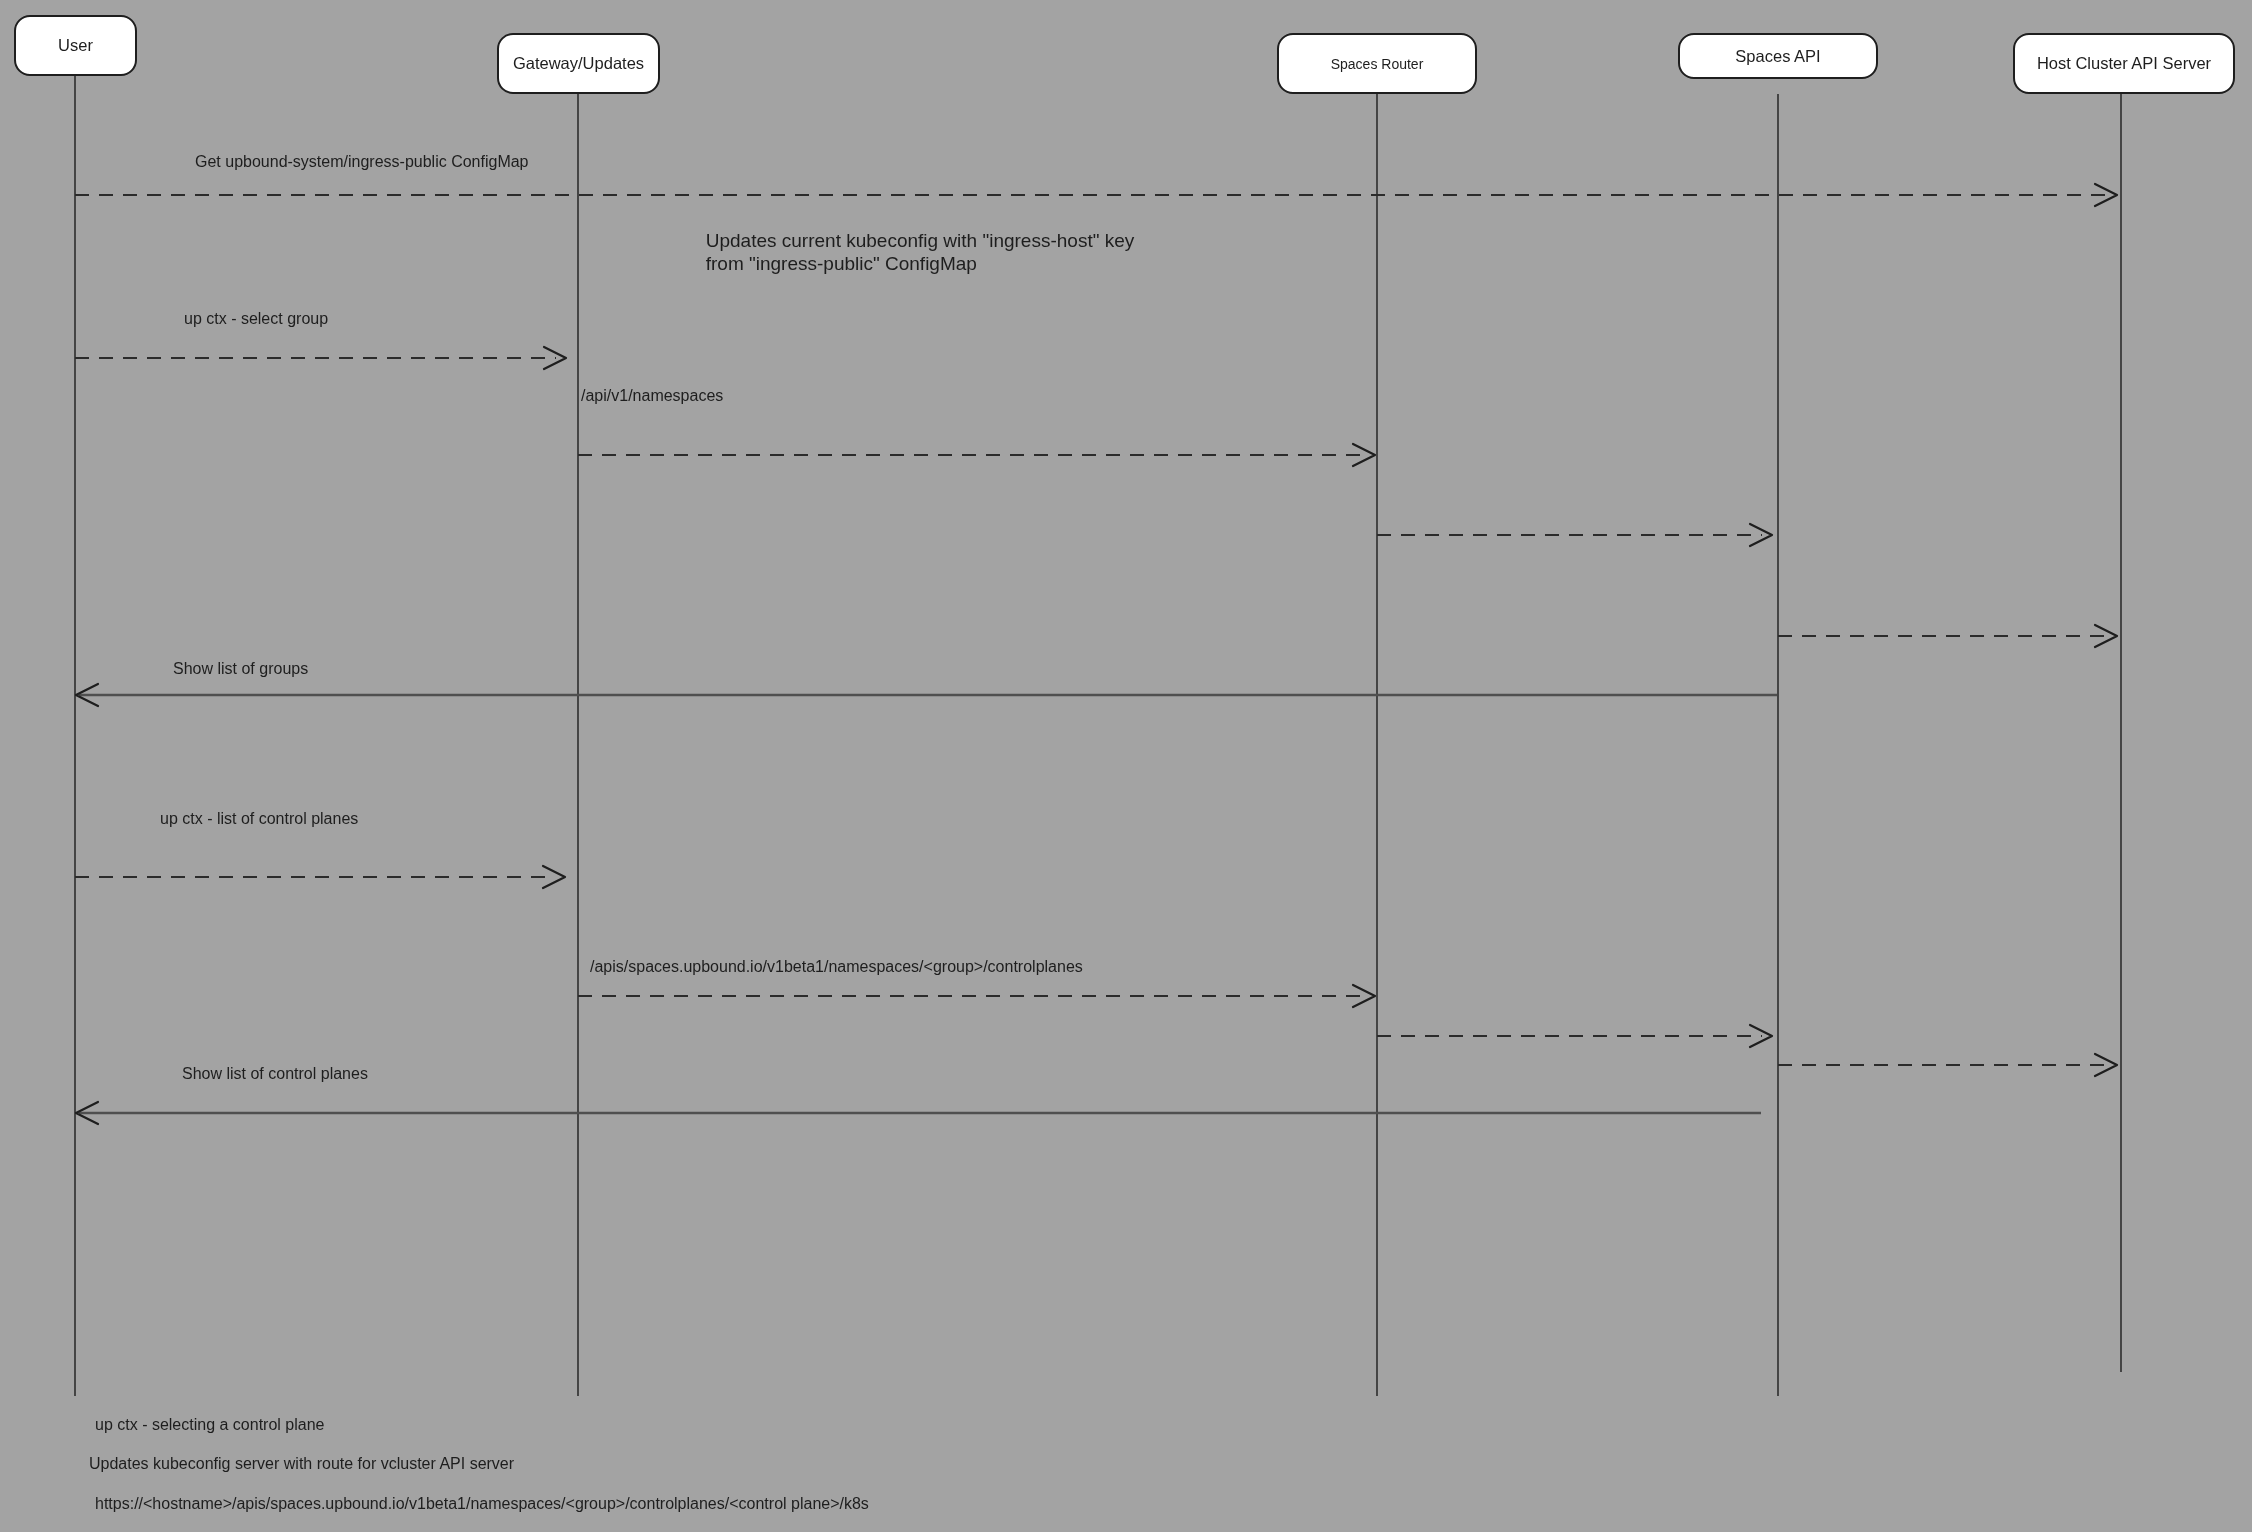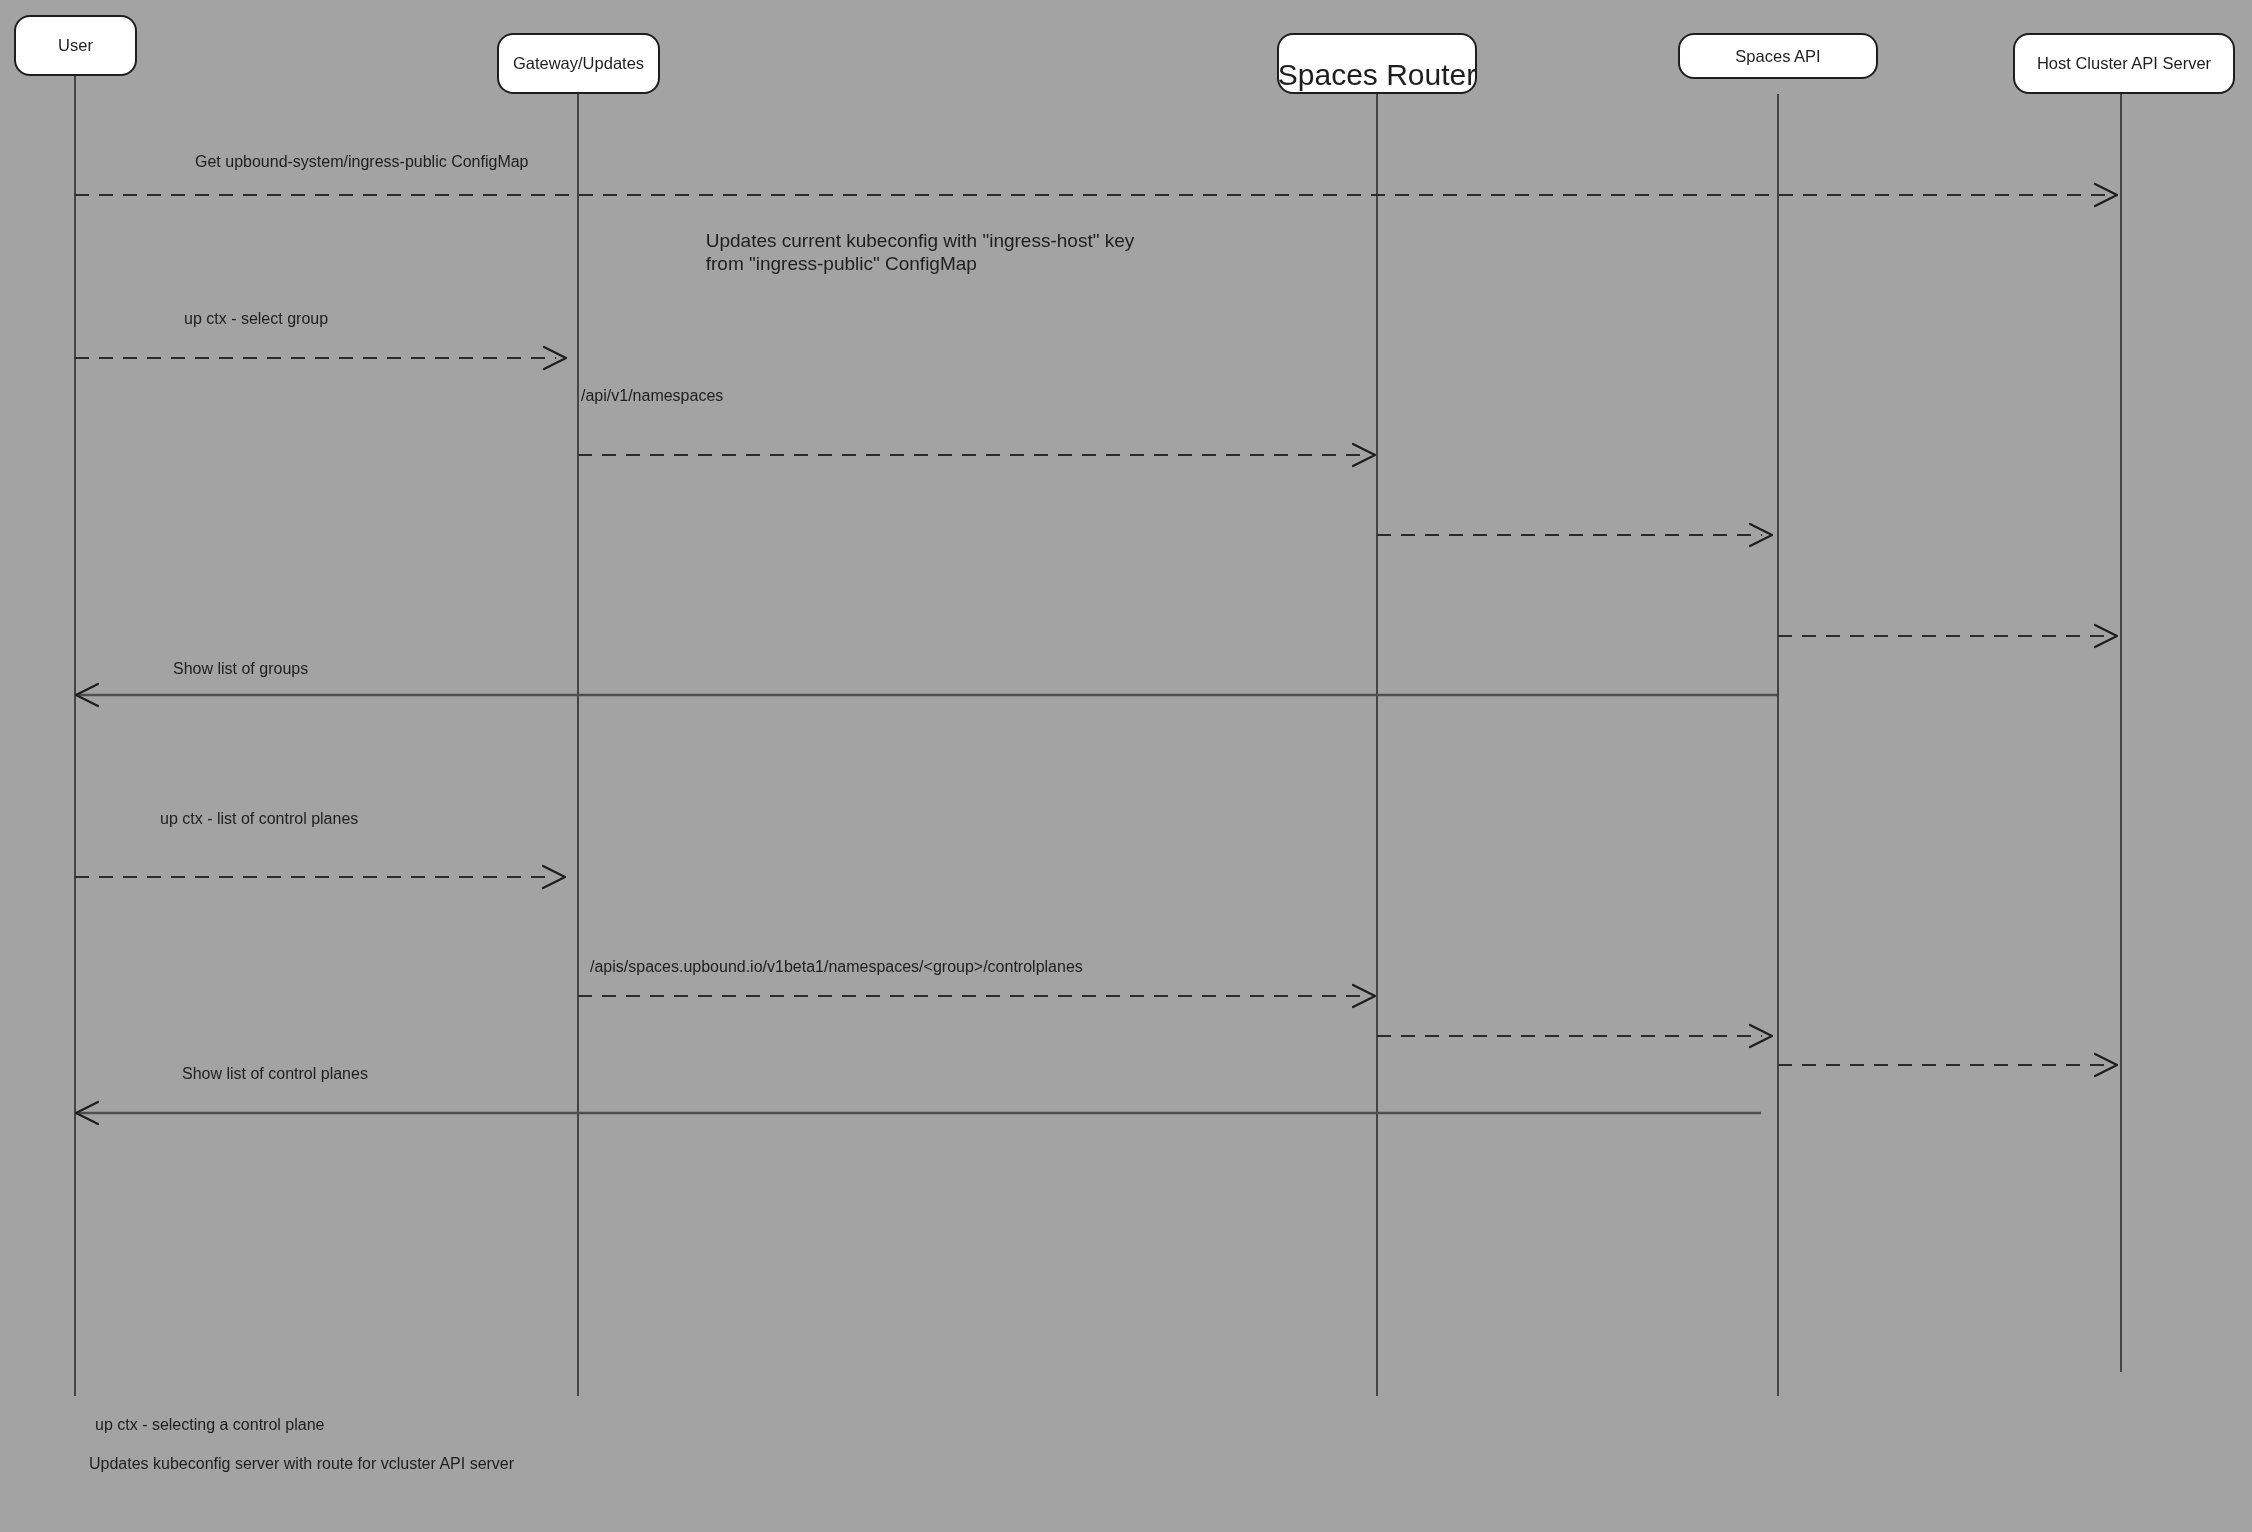--- a/index.html
+++ b/index.html
@@ -50,22 +50,21 @@
     align-items: center;
     justify-content: center;
     border: 2.2px solid #1e1e1e;
     border-radius: 16px;
     background: #ffffff;
     font-size: 16.5px;
     white-space: nowrap;
     box-sizing: border-box;
   }
   .actor.big {
-    font-size: 30px;
-    align-items: flex-end;
+    font-size: 14px;
   }
   .msg-label {
     position: absolute;
     font-size: 16px;
     white-space: nowrap;
     color: #1e1e1e;
   }
   .note {
     position: absolute;
     font-size: 19px;
@@ -185,14 +184,15 @@
   <div class="msg-label" style="left:173px; top:660px;">Show list of groups</div>
 
   <div class="msg-label" style="left:160px; top:810px;">up ctx - list of control planes</div>
 
   <div class="msg-label" style="left:590px; top:936px;margin-top:22px;">/apis/spaces.upbound.io/v1beta1/namespaces/&lt;group&gt;/controlplanes</div>
 
   <div class="msg-label" style="left:182px; top:1065px;">Show list of control planes</div>
 
   <div class="footnote" style="left:95px; top:1416px;">up ctx - selecting a control plane</div>
   <div class="footnote" style="left:89px; top:1455px;">Updates kubeconfig server with route for vcluster API server</div>
+  <div class="footnote" style="left:95px; top:1495px;">https://&lt;hostname&gt;/apis/spaces.upbound.io/v1beta1/namespaces/&lt;group&gt;/controlplanes/&lt;control plane&gt;/k8s</div>
 
 </div>
 
 </body></html>

